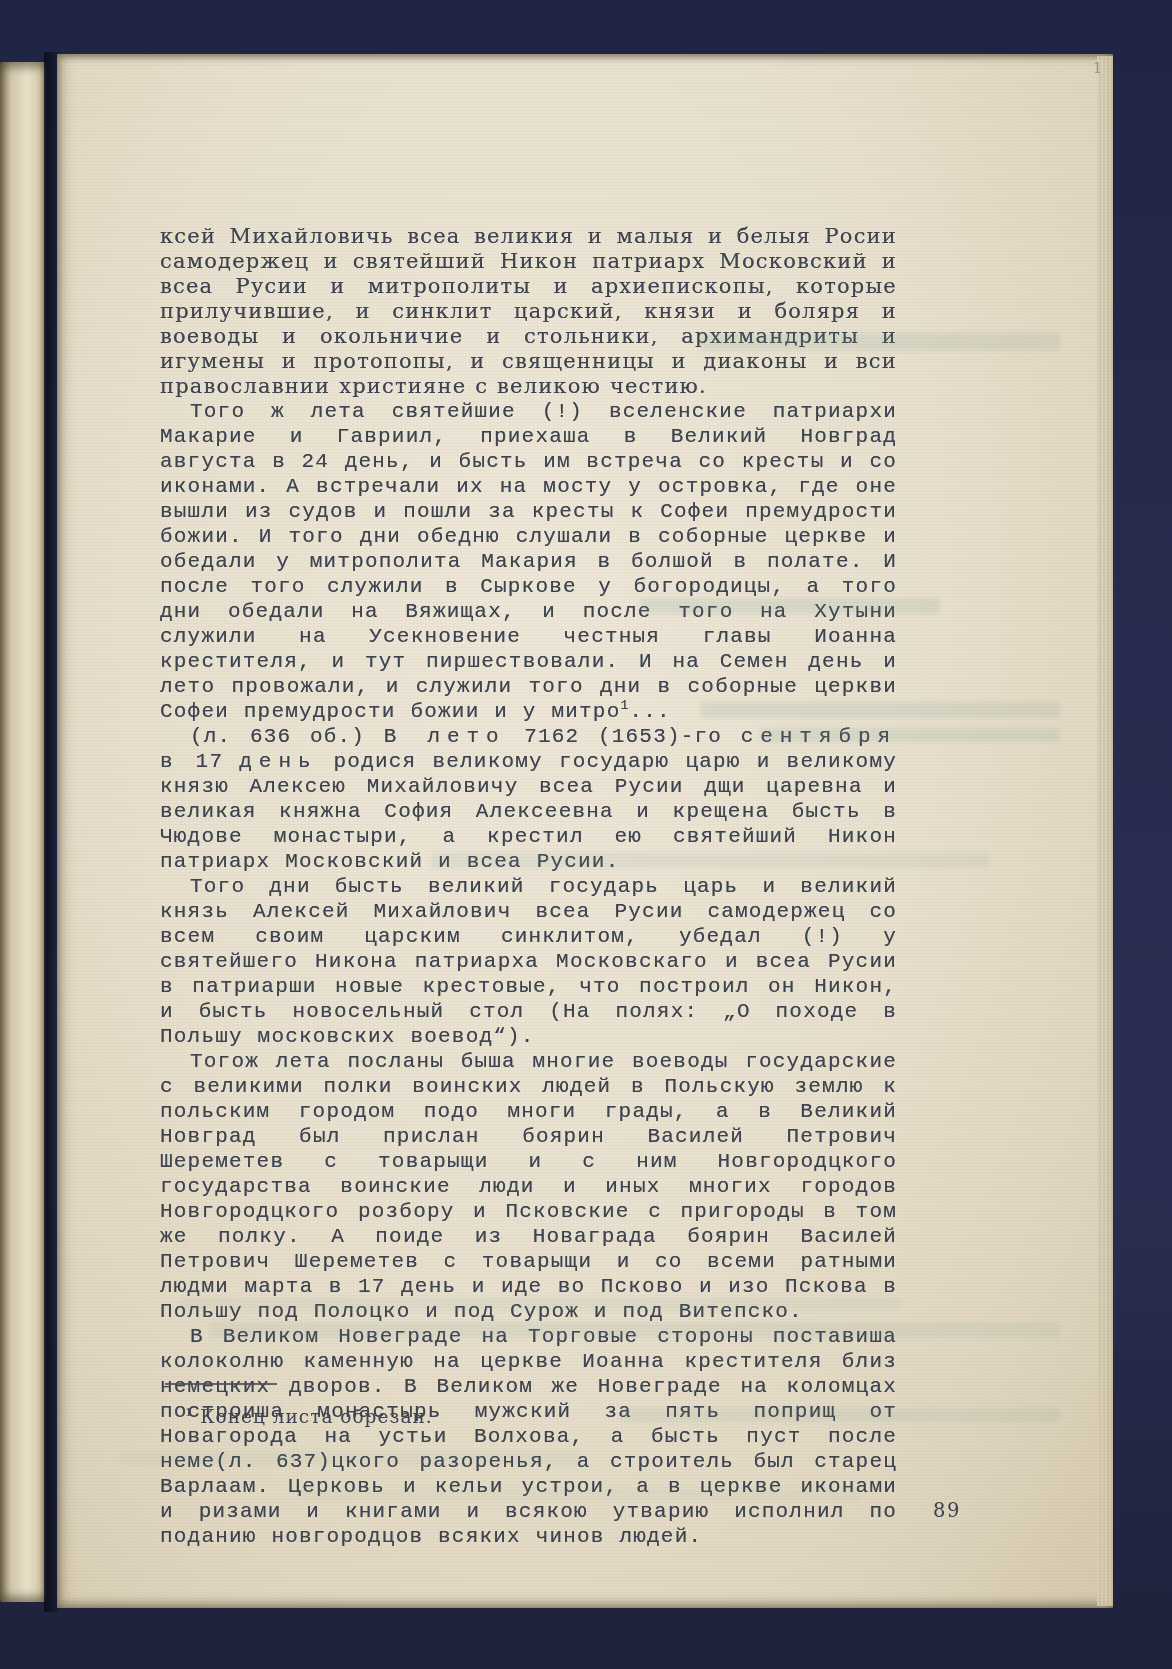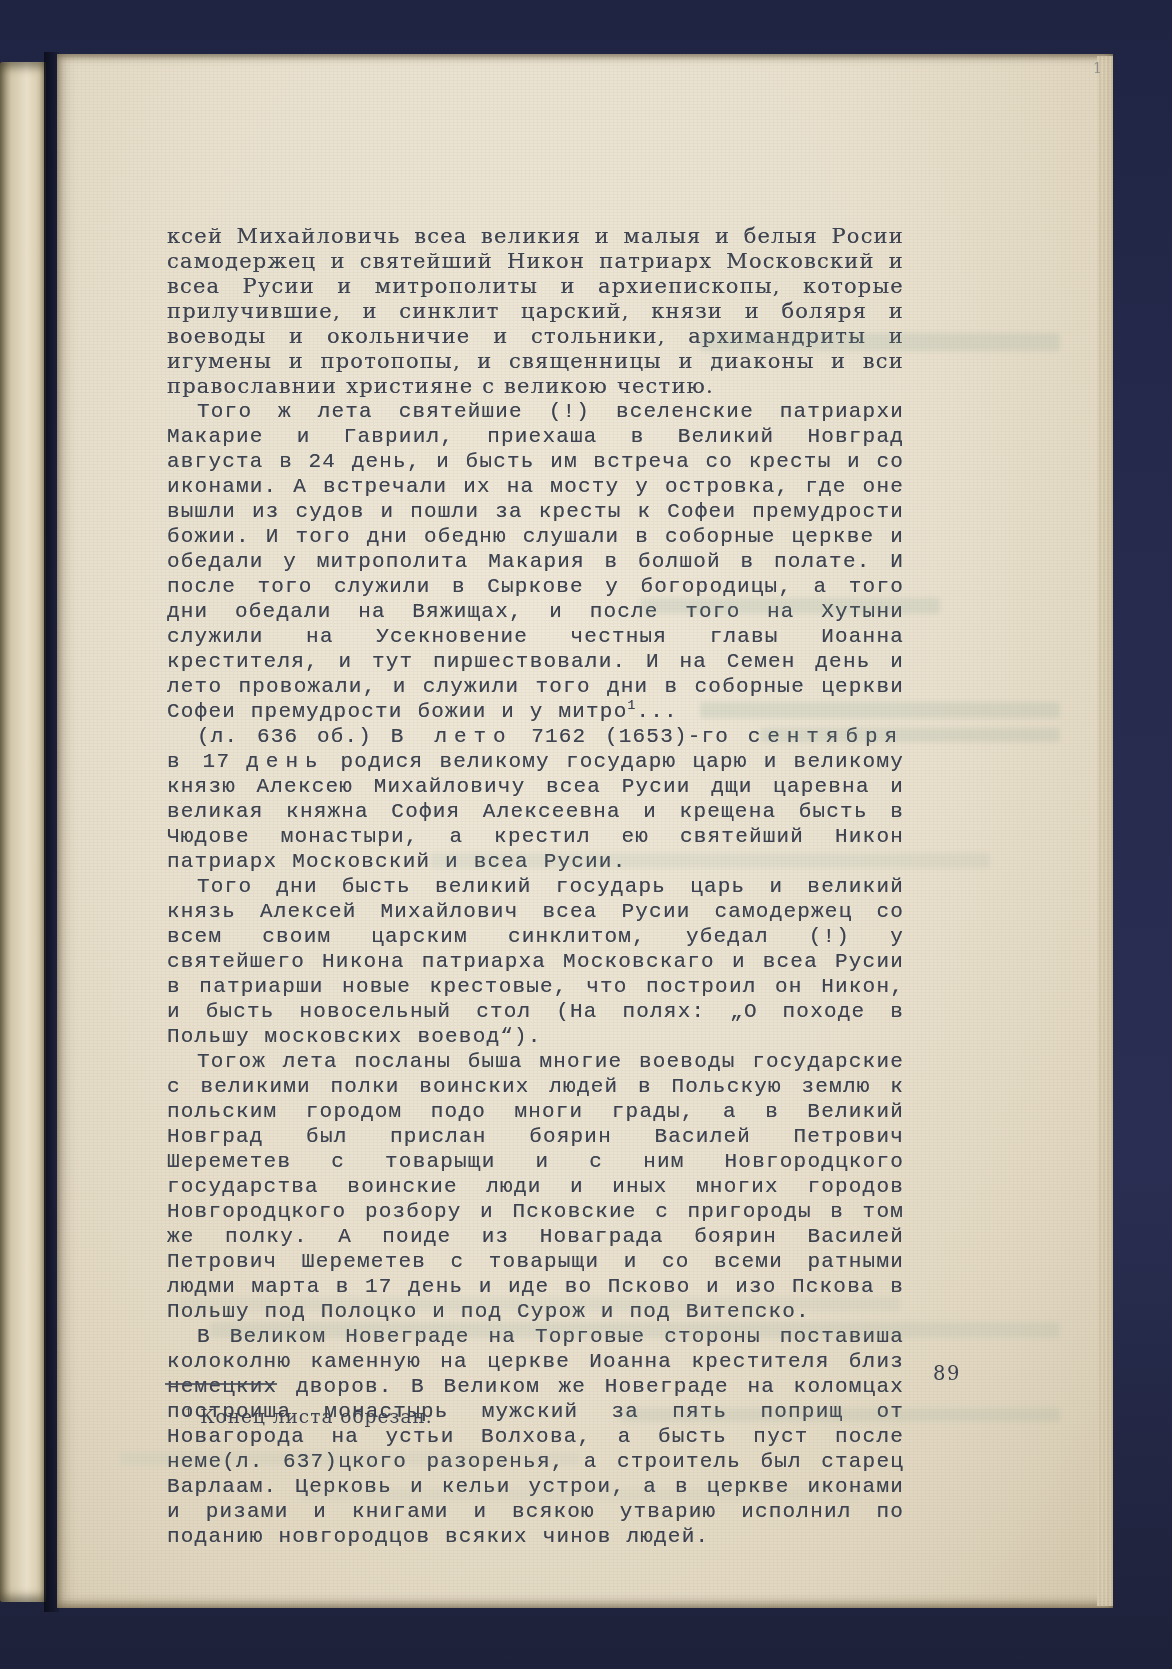--- a/index.html
+++ b/index.html
@@ -35,37 +35,37 @@
     opacity:.85;
   }
   .grain{
     position:absolute;inset:0;pointer-events:none;opacity:.05;
     background:
       repeating-linear-gradient(0deg,#7c6f55 0 1px,transparent 1px 3px),
       repeating-linear-gradient(90deg,#7c6f55 0 1px,transparent 1px 4px);
   }
   
   .textblock{
-    position:absolute;left:110px;top:170px;width:737px;
+    position:absolute;left:103px;top:170px;width:737px;
     color:#3d4350;font-size:21px;line-height:25px;letter-spacing:1.2px;word-spacing:1px;
     text-align:justify;text-rendering:optimizeLegibility;
     text-shadow:0 0 .4px rgba(61,67,80,.55);
   }
   .para{margin:0;}
   .para.indent{text-indent:30px;font-family:Liberation Mono, monospace;}
   .spaced{letter-spacing:.33em;margin-top:8px;}
   sup.ref{font-size:.62em;vertical-align:super;line-height:0;}
   
   .foot-rule{position:absolute;left:108px;top:1329px;width:112px;height:2px;background:#4a4f5a;opacity:.85;}
   .footnote{
     position:absolute;left:128px;top:1352px;color:#3d4350;
     font-size:18.5px;letter-spacing:1px;
   }
   .page-number{
-    position:absolute;left:876px;top:1308px;color:#3b414e;
+    position:absolute;left:876px;top:1445px;color:#3b414e;
     font-size:19.5px;letter-spacing:1.5px;
   }
   .corner-mark{
     position:absolute;left:1036px;top:6px;color:rgba(70,75,90,.5);font-size:14px;
   }
   
   .bleed{position:absolute;background:rgba(122,152,140,.15);filter:blur(2px);border-radius:4px;pointer-events:none;}
 </style>
 </head>
 <body>

